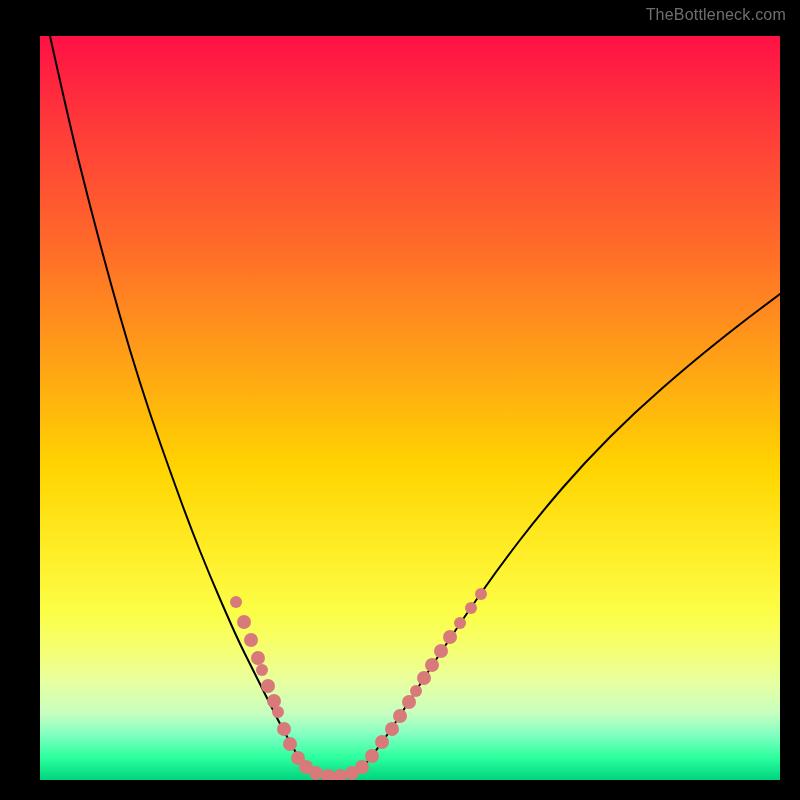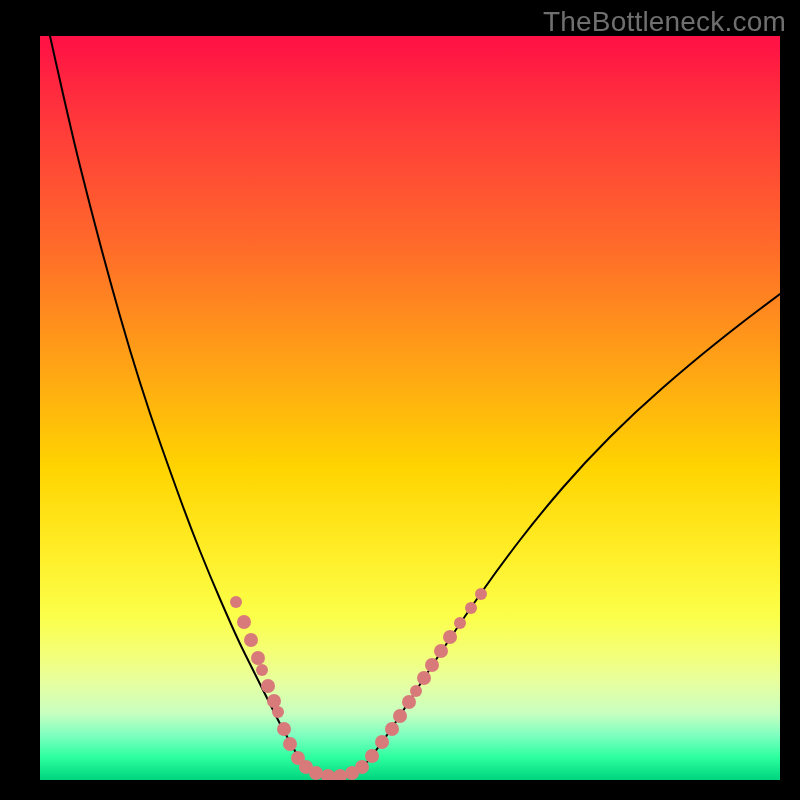--- a/index.html
+++ b/index.html
@@ -40,21 +40,21 @@
       #7effc0 94%,
       #2bff9e 97%,
       #00d47e 100%
     );
   }
   .watermark {
     position: absolute;
     top: 6px;
     right: 14px;
     color: #6f6f6f;
-    font-size: 28px;
+    font-size: 16px;
     font-weight: 400;
     letter-spacing: 0.2px;
     user-select: none;
   }
   svg {
     position: absolute;
     left: 0;
     top: 0;
   }
 </style>

